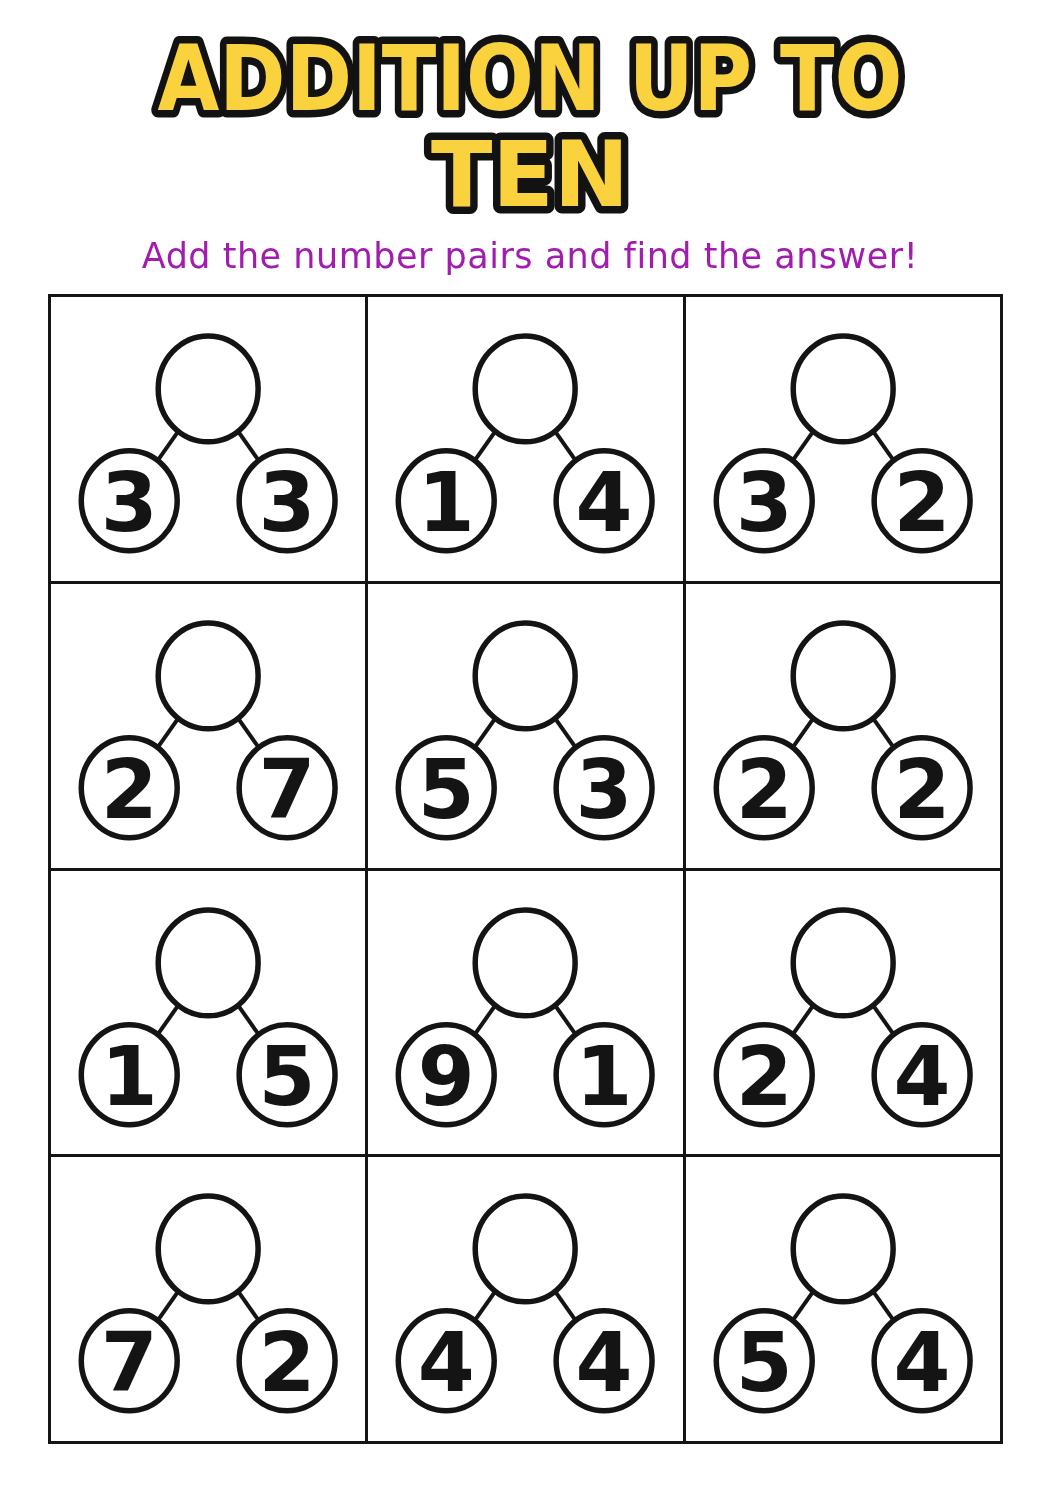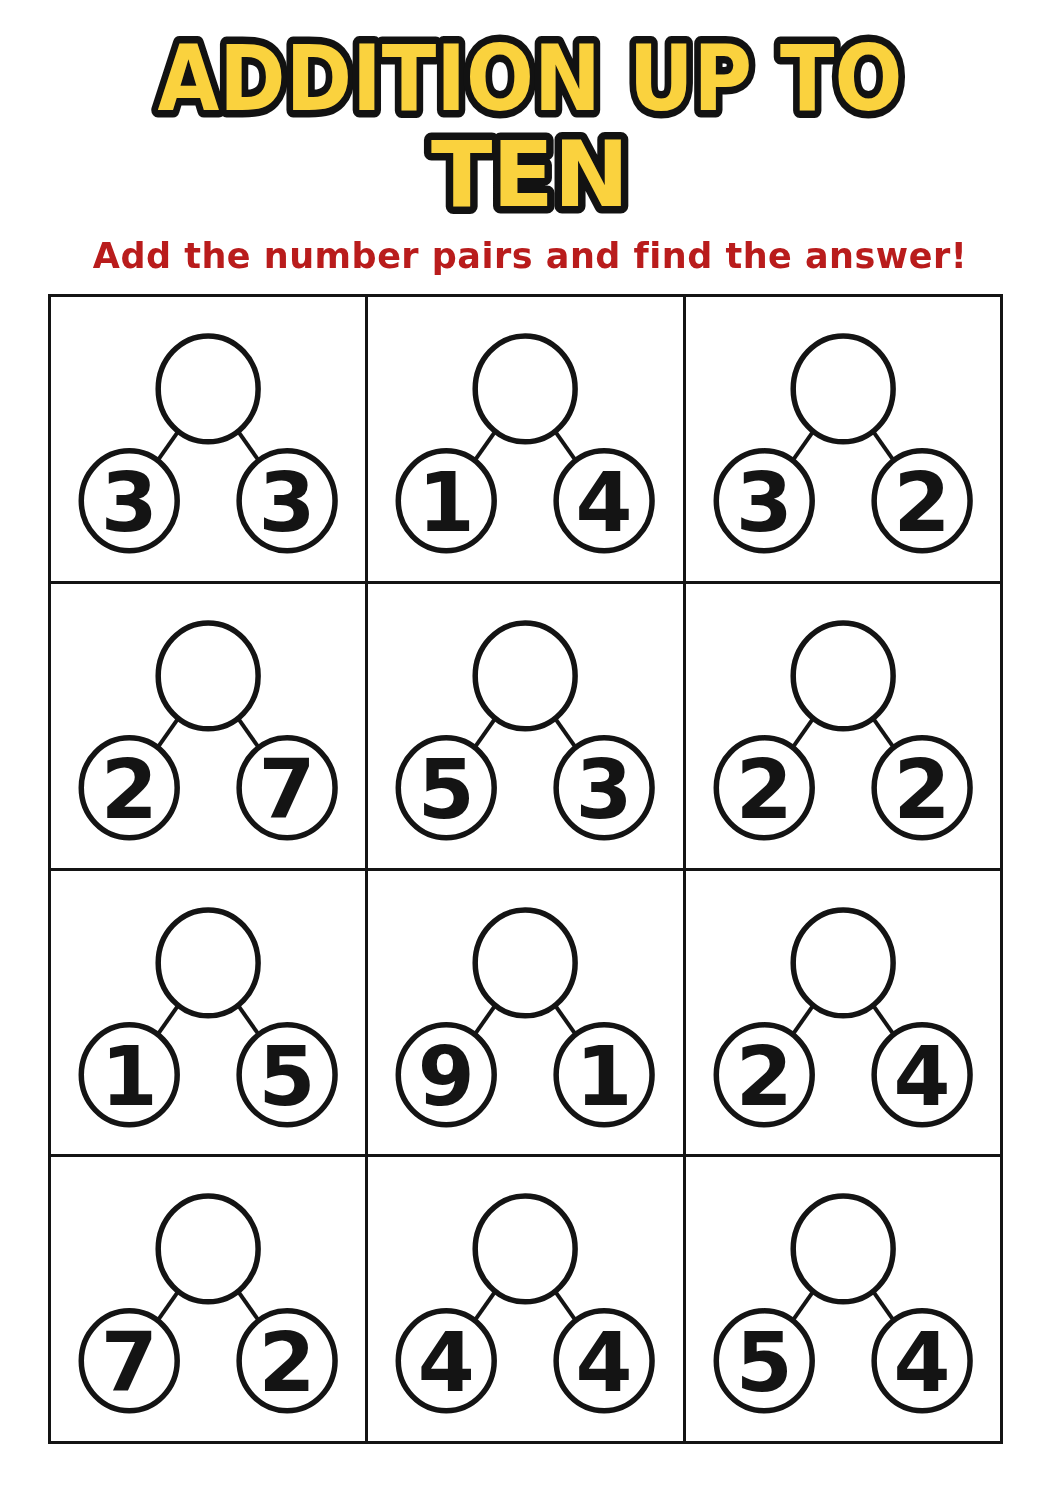--- a/index.html
+++ b/index.html
@@ -16,22 +16,22 @@
     font-family:"DejaVu Sans", sans-serif;
     font-weight:bold;
     paint-order:stroke fill;
     stroke-linejoin:round;
     stroke-linecap:round;
   }
   .subtitle{
     position:absolute;left:0;top:236px;width:100%;
     text-align:center;
     font-size:35px;
-    font-weight:bold;
-    color:#b91c1c;
+    font-weight:normal;
+    color:#a21caf;
     letter-spacing:0.5px;
   }
   
   .grid{
     position:absolute;left:48px;top:294px;
     width:955px;height:1150px;
     box-sizing:border-box;
     background:#141414;
     display:grid;
     grid-template-columns:repeat(3,1fr);

